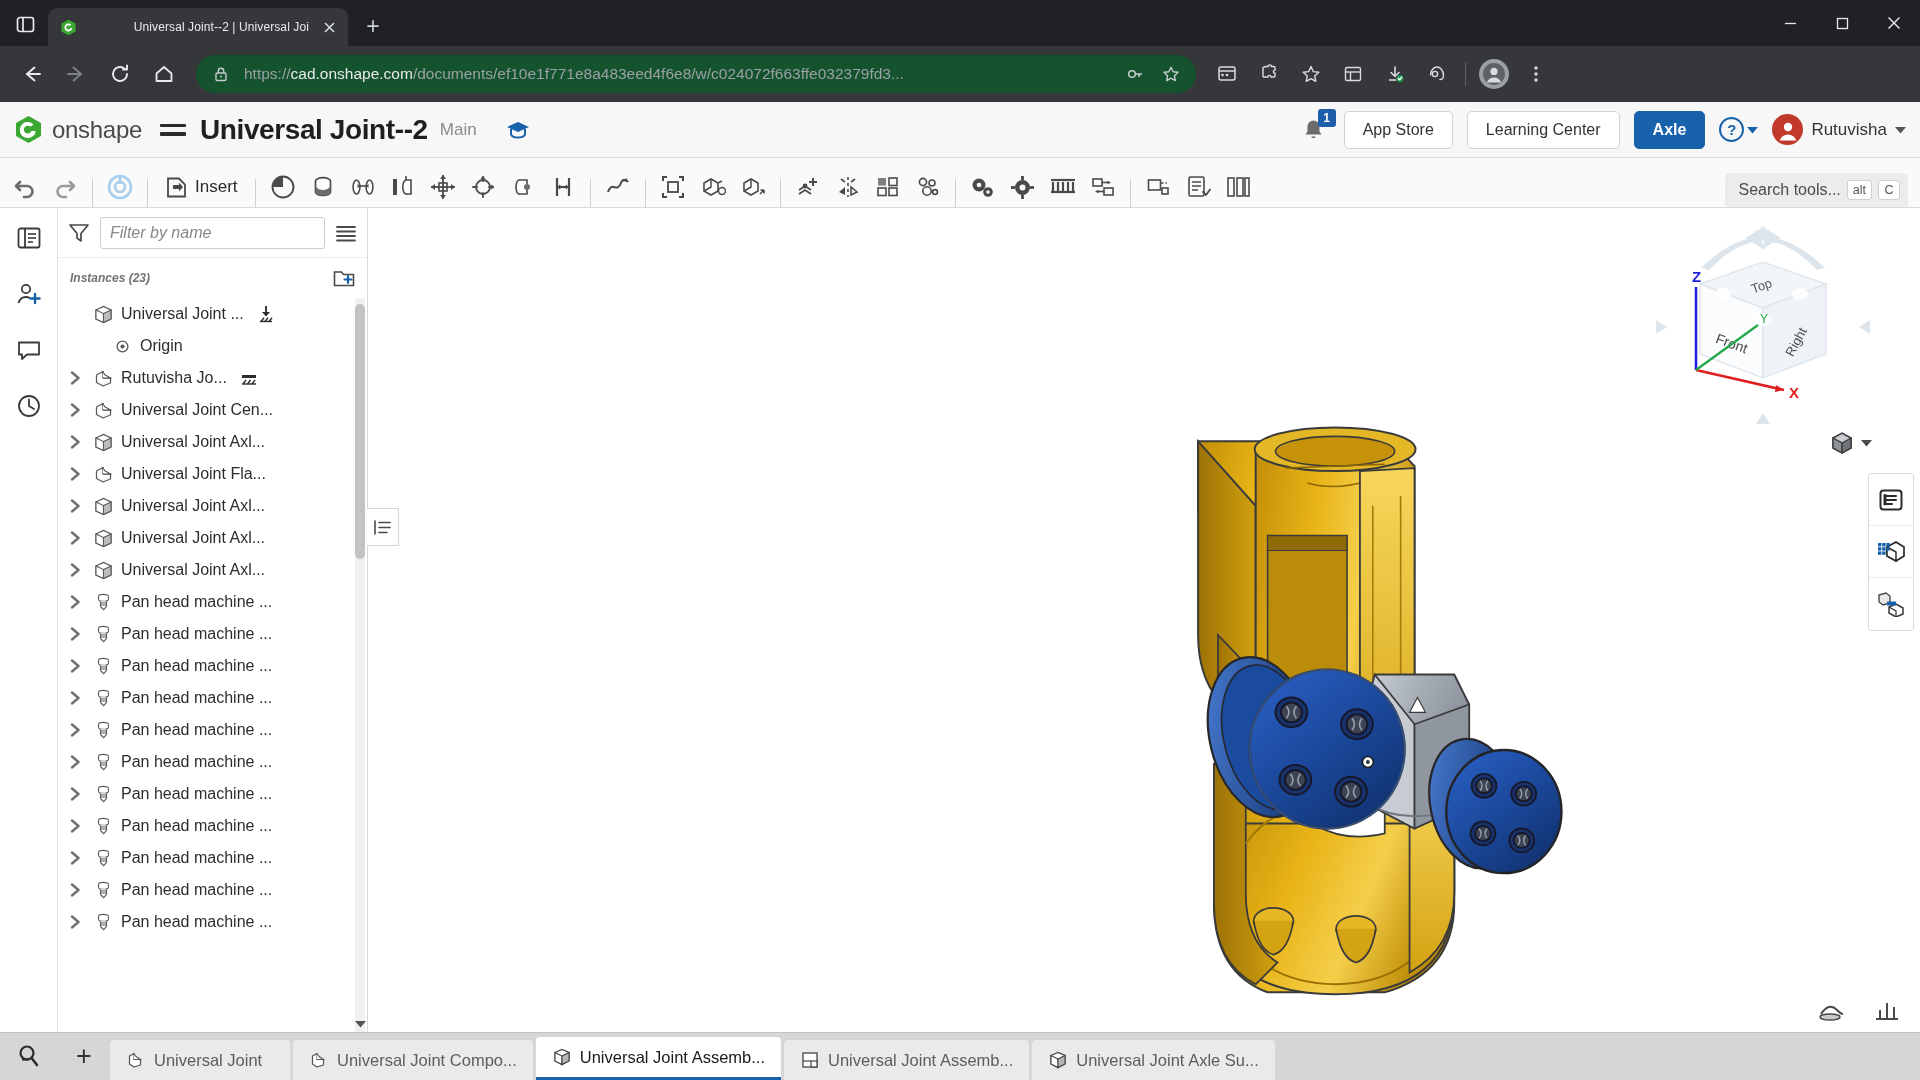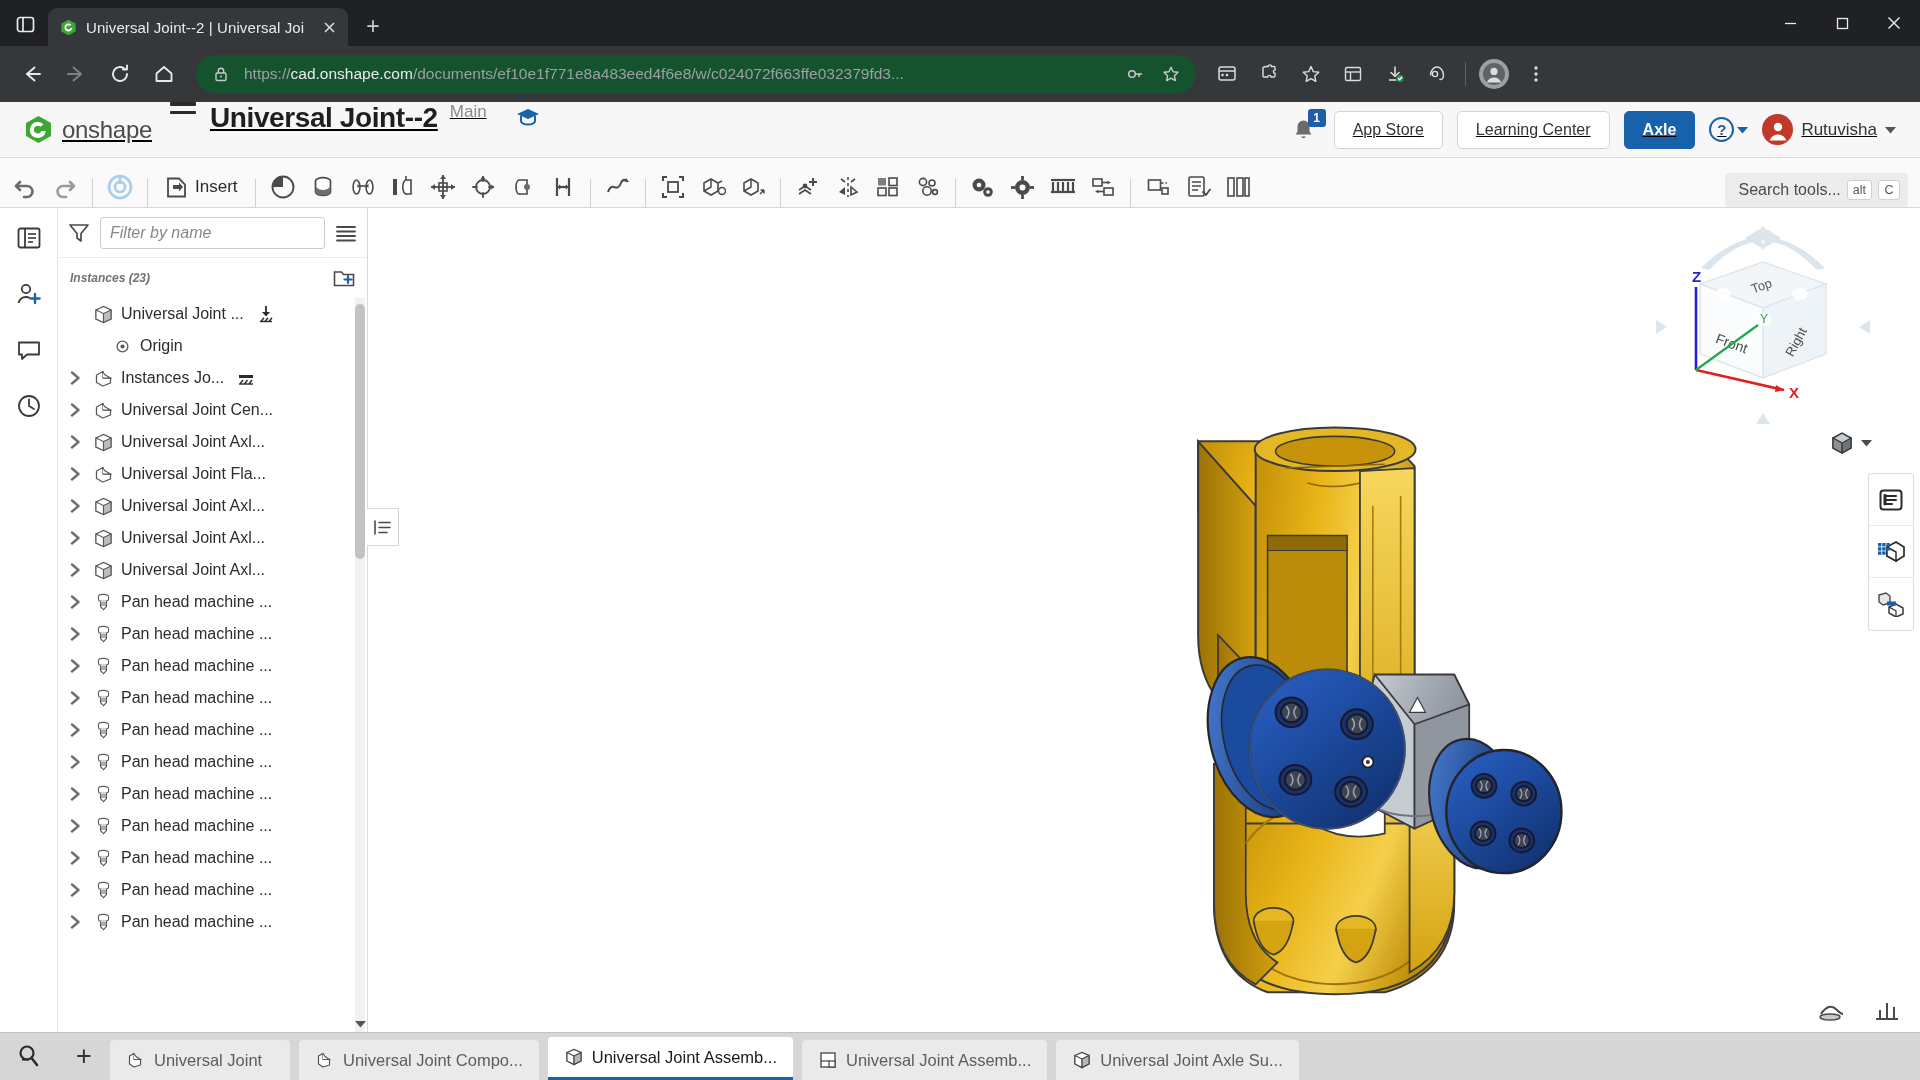--- a/index.html
+++ b/index.html
@@ -21,22 +21,22 @@
   }
   .tabstrip-panel-icon svg { display:block; }
   .btab {
     height: 38px; min-width: 300px; max-width: 330px;
     background: #35373a; border-radius: 9px 9px 0 0;
     display: flex; align-items: center; padding: 0 8px 0 12px; gap: 9px;
     position: relative;
   }
   .btab-favicon { width: 17px; height: 17px; flex: 0 0 17px; position: relative; }
   .btab-title {
-    color: #e8eaed; font-size: 15px; white-space: nowrap; overflow: hidden;
-    flex: 1; letter-spacing: .1px;
+    color: #e8eaed; font-size: 12px; white-space: nowrap; overflow: hidden;
+    flex: 1; letter-spacing: .1px; text-align: right;
   }
   .btab-close {
     width: 22px; height: 22px; flex:0 0 22px; border-radius: 50%;
     display: flex; align-items: center; justify-content: center;
     color: #d8dadd; font-size: 16px; line-height: 1;
   }
   .btab-new {
     width: 34px; height: 34px; margin-left: 8px; margin-bottom: 3px;
     display: flex; align-items: center; justify-content: center;
     color: #cdd0d4; font-size: 23px; font-weight: 300; border-radius: 50%;
@@ -64,21 +64,21 @@
   .omnibox-url { font-size: 15.5px; color: #9aa0a6; white-space: nowrap; overflow: hidden; flex:1;}
   .omnibox-url b { color: #e8eaed; font-weight: 400; }
   .omni-icon { width: 26px; height: 26px; display:flex; align-items:center; justify-content:center; color:#c7cacd; flex:0 0 26px;}
   .tb-ext { width: 38px; height: 38px; border-radius: 50%; display:flex; align-items:center; justify-content:center; color:#dadce0; flex:0 0 38px; position:relative;}
   .tb-sep { width:1px; height:24px; background:#5f6368; margin:0 5px; }
   .avatar-circle { width:30px;height:30px;border-radius:50%;background:#9aa0a6; display:flex;align-items:center;justify-content:center;}
 
   
   .os-header {
     height: 56px; background: #f7f7f7; border-bottom: 1px solid #dcdcdc;
-    display: flex; padding: 0 24px; gap: 0; text-decoration: underline;
+    display: flex; align-items: center; padding: 0 14px; gap: 0;
   }
   .os-logo { display:flex; align-items:center; gap:9px; margin-right:14px;}
   .os-logo-text { font-size: 24px; color: #4a4a4a; letter-spacing:-.3px; }
   .os-hamburger { width: 34px; display:flex; flex-direction:column; gap:5px; margin-right: 10px; align-items:center;}
   .os-hamburger span { display:block; width:26px; height:3.5px; background:#2b2b2b; border-radius:1px;}
   .os-doctitle { font-size: 28px; font-weight: bold; color: #1f1f1f; letter-spacing:-.4px; }
   .os-branch { font-size: 17px; color: #8a8a8a; margin-left: 12px; }
   .os-learn { margin-left: 26px; width: 30px; height:30px; display:flex;align-items:center;justify-content:center;}
   .os-header-right { margin-left: auto; display:flex; align-items:center; gap:14px; }
   .os-bell { position: relative; width:32px;height:32px;display:flex;align-items:center;justify-content:center;}
@@ -758,21 +758,21 @@
             <svg width="11" height="14" viewBox="0 0 11 14">
               <path d="M2 1.5 L8.5 7 L2 12.5" fill="none" stroke="#6f6f6f" stroke-width="2.4" stroke-linecap="round" stroke-linejoin="round"></path>
             </svg>
           </span>
           <span class="tico">
             <svg width="19" height="19" viewBox="0 0 19 19">
               <path d="M2.5 6 L9 2.5 L9 9 L16.5 9 L16.5 14 L9 17 L2.5 13.5z" fill="#fff" stroke="#5a5a5a" stroke-width="1.3" stroke-linejoin="round"></path>
               <path d="M9 9 L16.5 9 L10.5 5.5 L9 2.5" fill="#fff" stroke="#5a5a5a" stroke-width="1.1"></path>
             </svg>
           </span>
-          <span>Instances Jo...</span>
+          <span>Rutuvisha Jo...</span>
           <span class="trail">
             <svg width="18" height="18" viewBox="0 0 18 18">
               <rect x="2" y="6" width="14" height="3" fill="#2b2b2b"></rect>
               <g stroke="#2b2b2b" stroke-width="1.4">
                 <line x1="2" y1="15" x2="16" y2="15"></line>
                 <line x1="3" y1="15" x2="6" y2="11"></line>
                 <line x1="7.5" y1="15" x2="10.5" y2="11"></line>
                 <line x1="12" y1="15" x2="15" y2="11"></line>
               </g>
             </svg>
@@ -1346,21 +1346,21 @@
 
 <div class="os-tabbar">
   <div class="tabbar-search">
     <svg width="26" height="26" viewBox="0 0 26 26">
         <circle cx="11" cy="10" r="6.5" fill="none" stroke="#2b2b2b" stroke-width="2.2"></circle>
         <line x1="15.5" y1="15" x2="21" y2="22" stroke="#2b2b2b" stroke-width="2.6" stroke-linecap="round"></line>
         <line x1="6" y1="16.5" x2="13" y2="16.5" stroke="#2b2b2b" stroke-width="2.2"></line>
       </svg>
   </div>
   <div class="tabbar-plus">+</div>
-  <div id="dtabs" style="display:flex;align-items:flex-end;gap:9px;">
+  <div id="dtabs" style="display:flex;align-items:flex-end;gap:3px;">
       <div class="dtab">
         <span class="dticon">
           <svg width="18" height="18" viewBox="0 0 18 18">
             <path d="M2.5 5 L7 2.5 L7 8.5 L13.5 8.5 L13.5 14 L7 16 L2.5 13z" fill="#fff" stroke="#555" stroke-width="1.2" stroke-linejoin="round"></path>
             <path d="M7 8.5 L13.5 8.5 L9 5.5 L7 2.5" fill="#fff" stroke="#555" stroke-width="1.1"></path>
           </svg>
         </span>
         <span>Universal Joint</span>
       </div>
       <div class="dtab">

